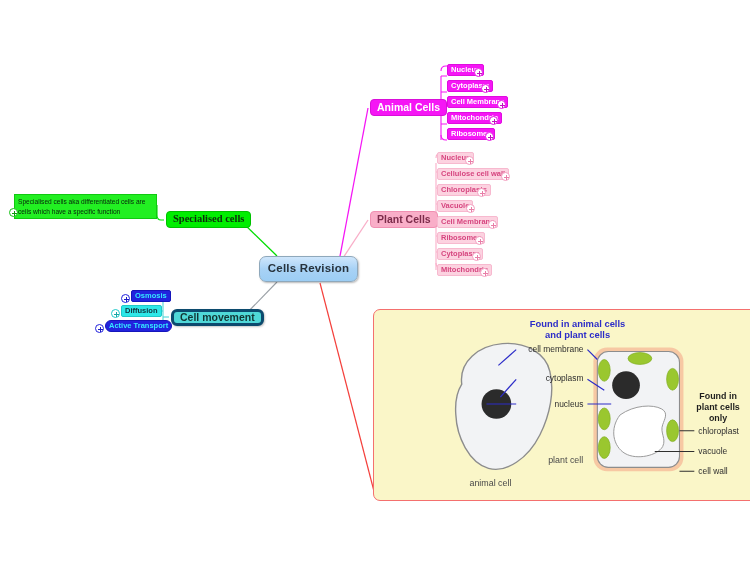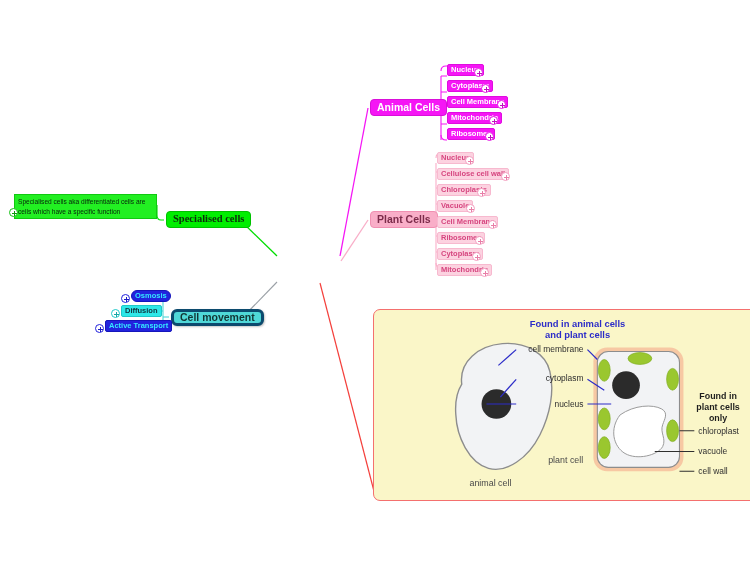--- a/index.html
+++ b/index.html
@@ -208,20 +208,23 @@
 
     <path d="M164,220 L161,220 q-4,0 -4,-5 L157,205" stroke="#00dd00" stroke-width="1.1" fill="none"></path>
 
     <path d="M169,317 L163,317" stroke="#4fd8d8" stroke-width="1.1" fill="none"></path>
     <path d="M163,300 L163,325" stroke="#4fd8d8" stroke-width="1.1" fill="none"></path>
     <path d="M163,300 q0,-4 -4,-4 L156,296" stroke="#4fd8d8" stroke-width="1.1" fill="none"></path>
     <path d="M163,311 L157,311" stroke="#4fd8d8" stroke-width="1.1" fill="none"></path>
     <path d="M163,322 q0,4 -4,4 L156,326" stroke="#4fd8d8" stroke-width="1.1" fill="none"></path>
   </svg>
 
+  <div class="node root">
+    <span>Cells Revision</span>
+  </div>
 
   <div class="node l1 animal">
     <span>Animal Cells</span>
   </div>
 
   <div class="node l2 m" style="left:447px; top:64px;">
     <span>Nucleus</span>
   </div>
   <div class="plus mag" style="left:474px; top:68px;"></div>
 
@@ -294,31 +297,31 @@
   </div>
   <div class="note">
     <span>Specialised cells aka differentiated cells are cells which have a specific function</span>
   </div>
   <div class="plus grn" style="left:9px; top:208px;"></div>
 
   <div class="node l1 movement">
     <span>Cell movement</span>
   </div>
 
-  <div class="node l2 blue" style="left:131px; top:290px;border-radius:6px;">
+  <div class="node l2 blue" style="left:131px; top:290px;">
     <span>Osmosis</span>
   </div>
   <div class="plus blu" style="left:121px; top:294px;"></div>
 
   <div class="node l2 cyan" style="left:121px; top:305px;">
     <span>Diffusion</span>
   </div>
   <div class="plus cyn" style="left:111px; top:309px;"></div>
 
-  <div class="node l2 blue" style="left:105px; top:320px;">
+  <div class="node l2 blue" style="left:105px; top:320px;border-radius:6px;">
     <span>Active Transport</span>
   </div>
   <div class="plus blu" style="left:95px; top:324px;"></div>
 
   <div class="picture-panel">
     <svg class="pic-svg" viewBox="0 0 370 192">
       <rect x="0" y="0" width="370" height="192" fill="#faf6c8"></rect>
 
       <text x="180" y="17" text-anchor="middle" font-family="'Liberation Sans',sans-serif" font-size="9.5" font-weight="bold" fill="#2c2cc8">Found in animal cells</text>
       <text x="180" y="28" text-anchor="middle" font-family="'Liberation Sans',sans-serif" font-size="9.5" font-weight="bold" fill="#2c2cc8">and plant cells</text>

